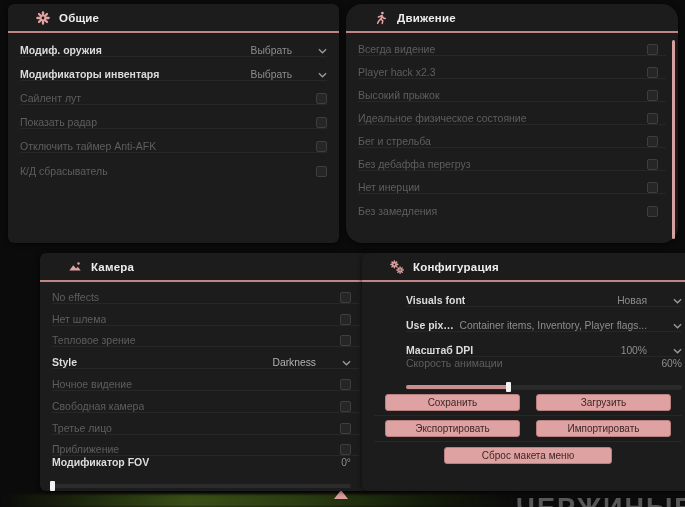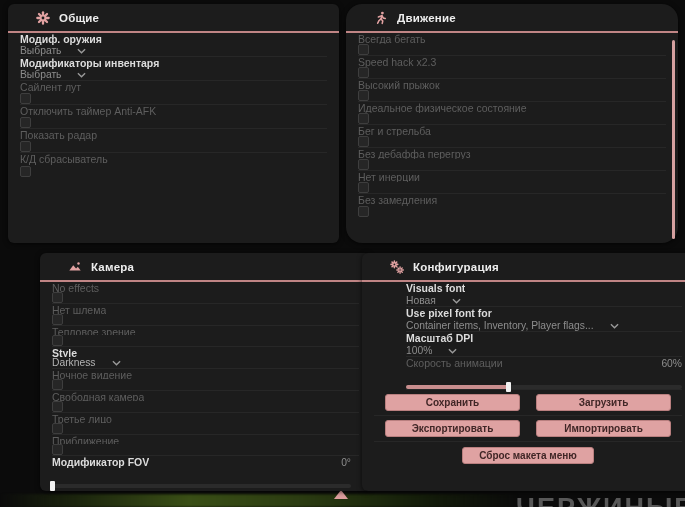--- a/index.html
+++ b/index.html
@@ -25,37 +25,37 @@
   .p-movement { left:346px; top:4px;   width:332px; height:239px;border-radius:16px; }
   .p-camera   { left:8px;   top:253px; width:331px; height:238px;margin-left:32px; }
   .p-config   { left:362px; top:253px; width:332px; height:238px; }
 
   .p-header { display:flex; align-items:center; gap:9px; height:29px; padding:0 28px;
               border-bottom:2px solid #c08585; }
   .p-title { color:#ededed; font-size:11.5px; font-weight:bold; letter-spacing:.2px; }
   .hicon { width:14px; height:14px; flex:0 0 auto; }
 
   .p-body { position:relative; padding:0 12px; }
-  .row { display:flex; align-items:flex-start; justify-content:space-between;
-         border-bottom:1px solid #272727;flex-direction:column; }
+  .row { display:flex; align-items:flex-end; justify-content:space-between;
+         border-bottom:1px solid #272727; }
   .row:last-child { border-bottom:none; }
   .p-general  .row { height:24px; }
   .p-movement .row { height:23px; }
   .p-camera   .row { height:21.8px; }
   .p-config   .row { height:25px;margin-left:32px; }
   .pad-scroll .row { padding-right:8px; }
 
   .lbl { font-size:10.5px; color:#5e5e5e; white-space:nowrap; overflow:hidden;
          text-overflow:ellipsis; }
   .lbl.bright { color:#dcdcdc; font-weight:bold; }
 
   .cb { width:11px; height:11px; flex:0 0 auto; border:1px solid #3e3e3e;
         background:#262626; border-radius:2px; }
 
-  .dd { display:flex; align-items:center; gap:16px; }
+  .dd { display:flex; align-items:center; gap:26px; }
   .ddv { font-size:10.3px; color:#8d8d8d; white-space:nowrap; overflow:hidden;
          text-overflow:ellipsis; max-width:232px; }
   .chev { width:9px; height:6px; }
   .chev path { stroke:#9a9a9a; stroke-width:1.5; fill:none; }
 
   
   .row.sliderrow { flex-direction:column; align-items:stretch; justify-content:center; gap:16px; }
   .p-camera .row.sliderrow { height:32px; }
   .p-config .row.sliderrow { height:33px; }
   .srow-top { display:flex; align-items:center; justify-content:space-between; }
@@ -63,24 +63,24 @@
   .track { position:relative; height:4px; background:#2b2b2b; border-radius:2px; }
   .fill { position:absolute; left:0; top:0; height:4px; background:#c98e8e; border-radius:2px; }
   .handle { position:absolute; top:-3px; width:5px; height:10px; background:#f2f2f2;
             border-radius:1px; margin-left:-2px; }
 
   
   .btnrow { display:flex; align-items:center; justify-content:center; gap:16px;
             height:26px; border-bottom:1px solid #272727; }
   .btnrow.last { height:27px; border-bottom:none; }
   .pbtn { width:135px; height:17px; background:#dfa2a2; border:1px solid #b97f7f;
-          border-radius:3px; color:#402626; font-size:10px; font-weight:bold;
+          border-radius:3px; color:#402626; font-size:10px; font-weight:normal;
           display:flex; align-items:center; justify-content:center; cursor:pointer;
           font-family:"Liberation Sans", sans-serif; white-space:nowrap; }
-  .pbtn.wide { width:132px; }
+  .pbtn.wide { width:168px; }
 
   
   .vscroll { position:absolute; width:3px; background:#d5a0a0; border-radius:2px; }
   .vs-movement { right:3px; top:36px;  height:199px; }
   .vs-camera   { right:3px; top:38px;  height:170px; }
 
   .icon-pink { fill:#e2a2a2; }
   .icon-stroke { stroke:#e2a2a2; fill:none; stroke-linecap:round; }
 </style>
 </head>
@@ -127,25 +127,25 @@
           <svg class="chev" viewBox="0 0 10 6">
               <path d="M1 1l4 4 4-4"></path>
             </svg>
         </span>
       </div>
       <div class="row">
         <span class="lbl">Сайлент лут</span>
         <span class="cb"></span>
       </div>
       <div class="row">
+        <span class="lbl">Показать радар</span>
+        <span class="cb"></span>
+      </div>
+      <div class="row">
         <span class="lbl">Отключить таймер Anti-AFK</span>
-        <span class="cb"></span>
-      </div>
-      <div class="row">
-        <span class="lbl">Показать радар</span>
         <span class="cb"></span>
       </div>
       <div class="row">
         <span class="lbl">К/Д сбрасыватель</span>
         <span class="cb"></span>
       </div>
     </div>
   </section>
 
   <section class="panel p-movement">
@@ -155,25 +155,25 @@
         <g class="icon-stroke" stroke-width="1.8">
           <path d="M9 5.3 L8 9 L10 11.5 L9.4 14.2"></path>
           <path d="M5 6.8 L9 5.3 L10.6 8 L12.8 8.6"></path>
           <path d="M8 9 L5.6 11 L4.2 14"></path>
         </g>
       </svg>
       <span class="p-title">Движение</span>
     </header>
     <div class="p-body pad-scroll">
       <div class="row">
-        <span class="lbl">Всегда бегать</span>
-        <span class="cb"></span>
-      </div>
-      <div class="row">
-        <span class="lbl">Speed hack x2.3</span>
+        <span class="lbl">Всегда видение</span>
+        <span class="cb"></span>
+      </div>
+      <div class="row">
+        <span class="lbl">Player hack x2.3</span>
         <span class="cb"></span>
       </div>
       <div class="row">
         <span class="lbl">Высокий прыжок</span>
         <span class="cb"></span>
       </div>
       <div class="row">
         <span class="lbl">Идеальное физическое состояние</span>
         <span class="cb"></span>
       </div>

